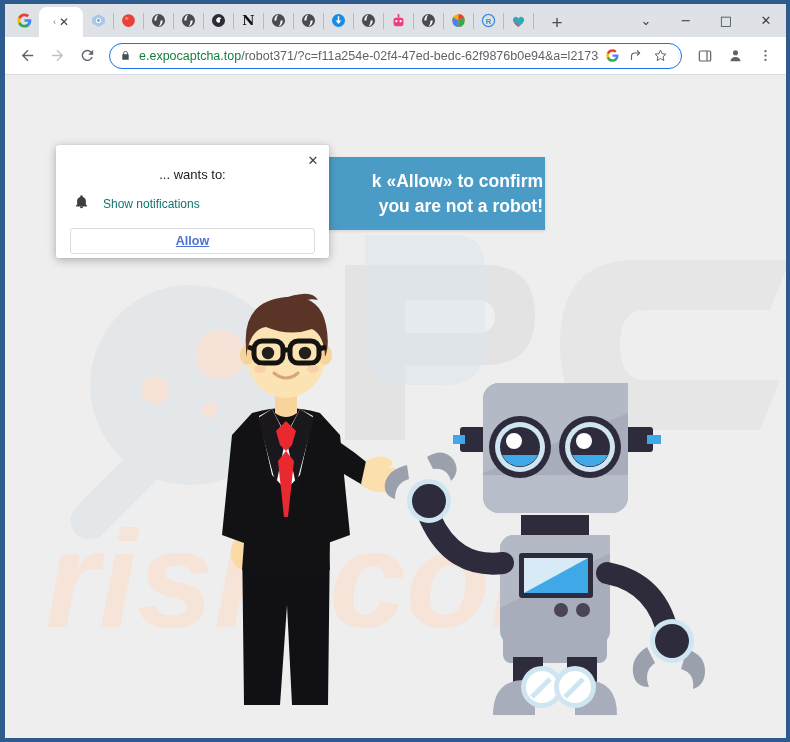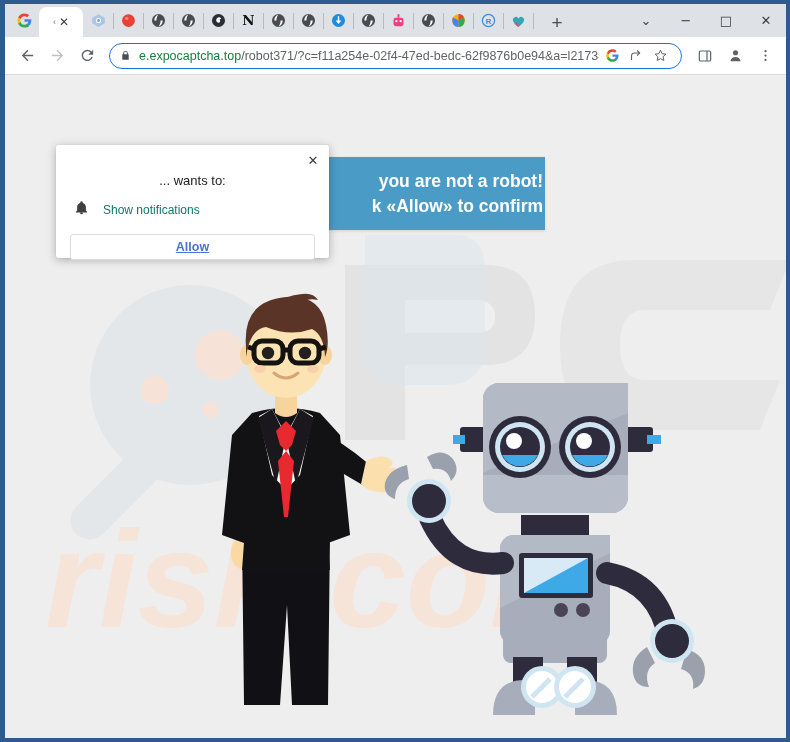--- a/index.html
+++ b/index.html
@@ -169,21 +169,21 @@
   #popup-close {
     position: absolute; right: 7px; top: 6px;
     width: 18px; height: 18px;
     display: flex; align-items: center; justify-content: center;
     color: #3c4043; font-size: 13px;
     font-family: "DejaVu Sans", sans-serif;
   }
   #popup-title {
     text-align: center;
     font-size: 13px; color: #202124;
-    padding-top: 28px;
+    padding-top: 22px;
   }
   #popup-row {
     display: flex; align-items: center;
     padding: 12px 0 0 18px;
     gap: 14px;
   }
   #popup-row .lbl { font-size: 12px; color: #0f766e; }
   #popup-buttons {
     display: flex; gap: 10px;
     padding: 14px 14px 0 14px;
@@ -421,22 +421,22 @@
       <circle cx="95" cy="120" r="14" fill="#f7e2d8"></circle>
       <circle cx="150" cy="140" r="8" fill="#f7e2d8"></circle>
       <rect x="36" y="170" width="38" height="110" rx="19" transform="rotate(45 55 225)" fill="#e4e7ea"></rect>
     </svg>
 
     <svg id="wm-risk" viewBox="0 0 760 160">
       <text x="20" y="122" font-family="Liberation Sans, sans-serif" font-size="138" font-weight="bold" font-style="italic" fill="#f6e4d8">risk.com</text>
     </svg>
 
     <div id="banner">
+      <span>k «Allow» to confirm</span>
       <span>you are not a robot!</span>
-      <span>k «Allow» to confirm</span>
     </div>
 
     <svg id="man" viewBox="0 0 215 430">
 
       <path d="M62 250 L150 250 L148 420 L112 420 L107 320 L100 420 L64 420 Z" fill="#111014"></path>
 
       <ellipse cx="62" cy="268" rx="11" ry="16" fill="#fad9a5"></ellipse>
 
       <path d="M72 128 Q106 118 140 128 L160 150 L170 250 L148 258 L150 285 L62 285 L64 258 L42 250 L52 150 Z" fill="#121114"></path>
 

